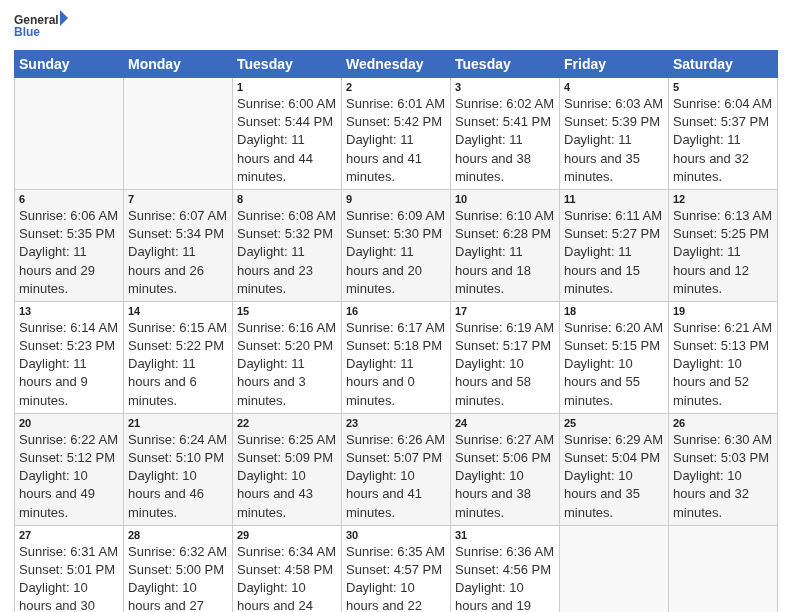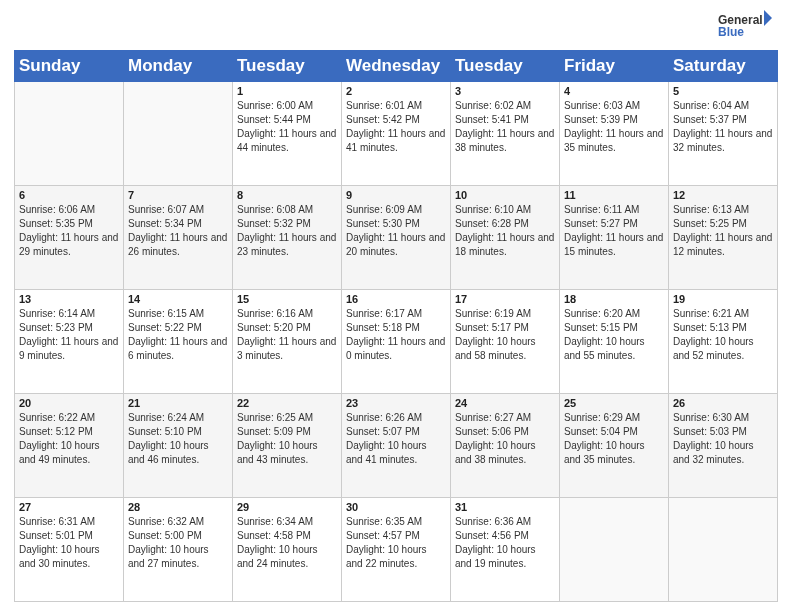--- a/index.html
+++ b/index.html
@@ -12,21 +12,21 @@
     }
     .page {
       width: 792px;
       height: 612px;
       padding: 10px 14px 10px 14px;
       display: flex;
       flex-direction: column;
     }
     .header {
       display: flex;
-      justify-content: flex-end;
+      justify-content: flex-start;
       align-items: flex-start;
       margin-bottom: 6px;
     }
     .logo {
       display: flex;
       align-items: center;
       gap: 4px;
     }
     .title-block {
       text-align: right;
@@ -43,21 +43,21 @@
     }
     .calendar-table {
       width: 100%;
       border-collapse: collapse;
       flex: 1;
       table-layout: fixed;
     }
     .calendar-table thead tr th {
       background: #3a6bbf;
       color: #fff;
-      font-size: 17px;
+      font-size: 14px;
       font-weight: bold;
       padding: 5px 4px;
       text-align: left;
       border: 1px solid #3a6bbf;
     }
     .calendar-table tbody tr td {
       border: 1px solid #ccc;
       vertical-align: top;
       padding: 3px 4px;
       font-size: 9.5px;
@@ -68,21 +68,21 @@
     .calendar-table tbody tr:nth-child(even) td {
       background: #f5f5f5;
     }
     .day-number {
       font-size: 11px;
       font-weight: bold;
       margin-bottom: 2px;
       color: #222;
     }
     .cell-info {
-      font-size: 10px;
+      font-size: 13px;
       line-height: 1.4;
       color: #333;
     }
     .empty-cell {
       background: #f9f9f9 !important;
     }
   </style>
 </head>
 <body>
 

